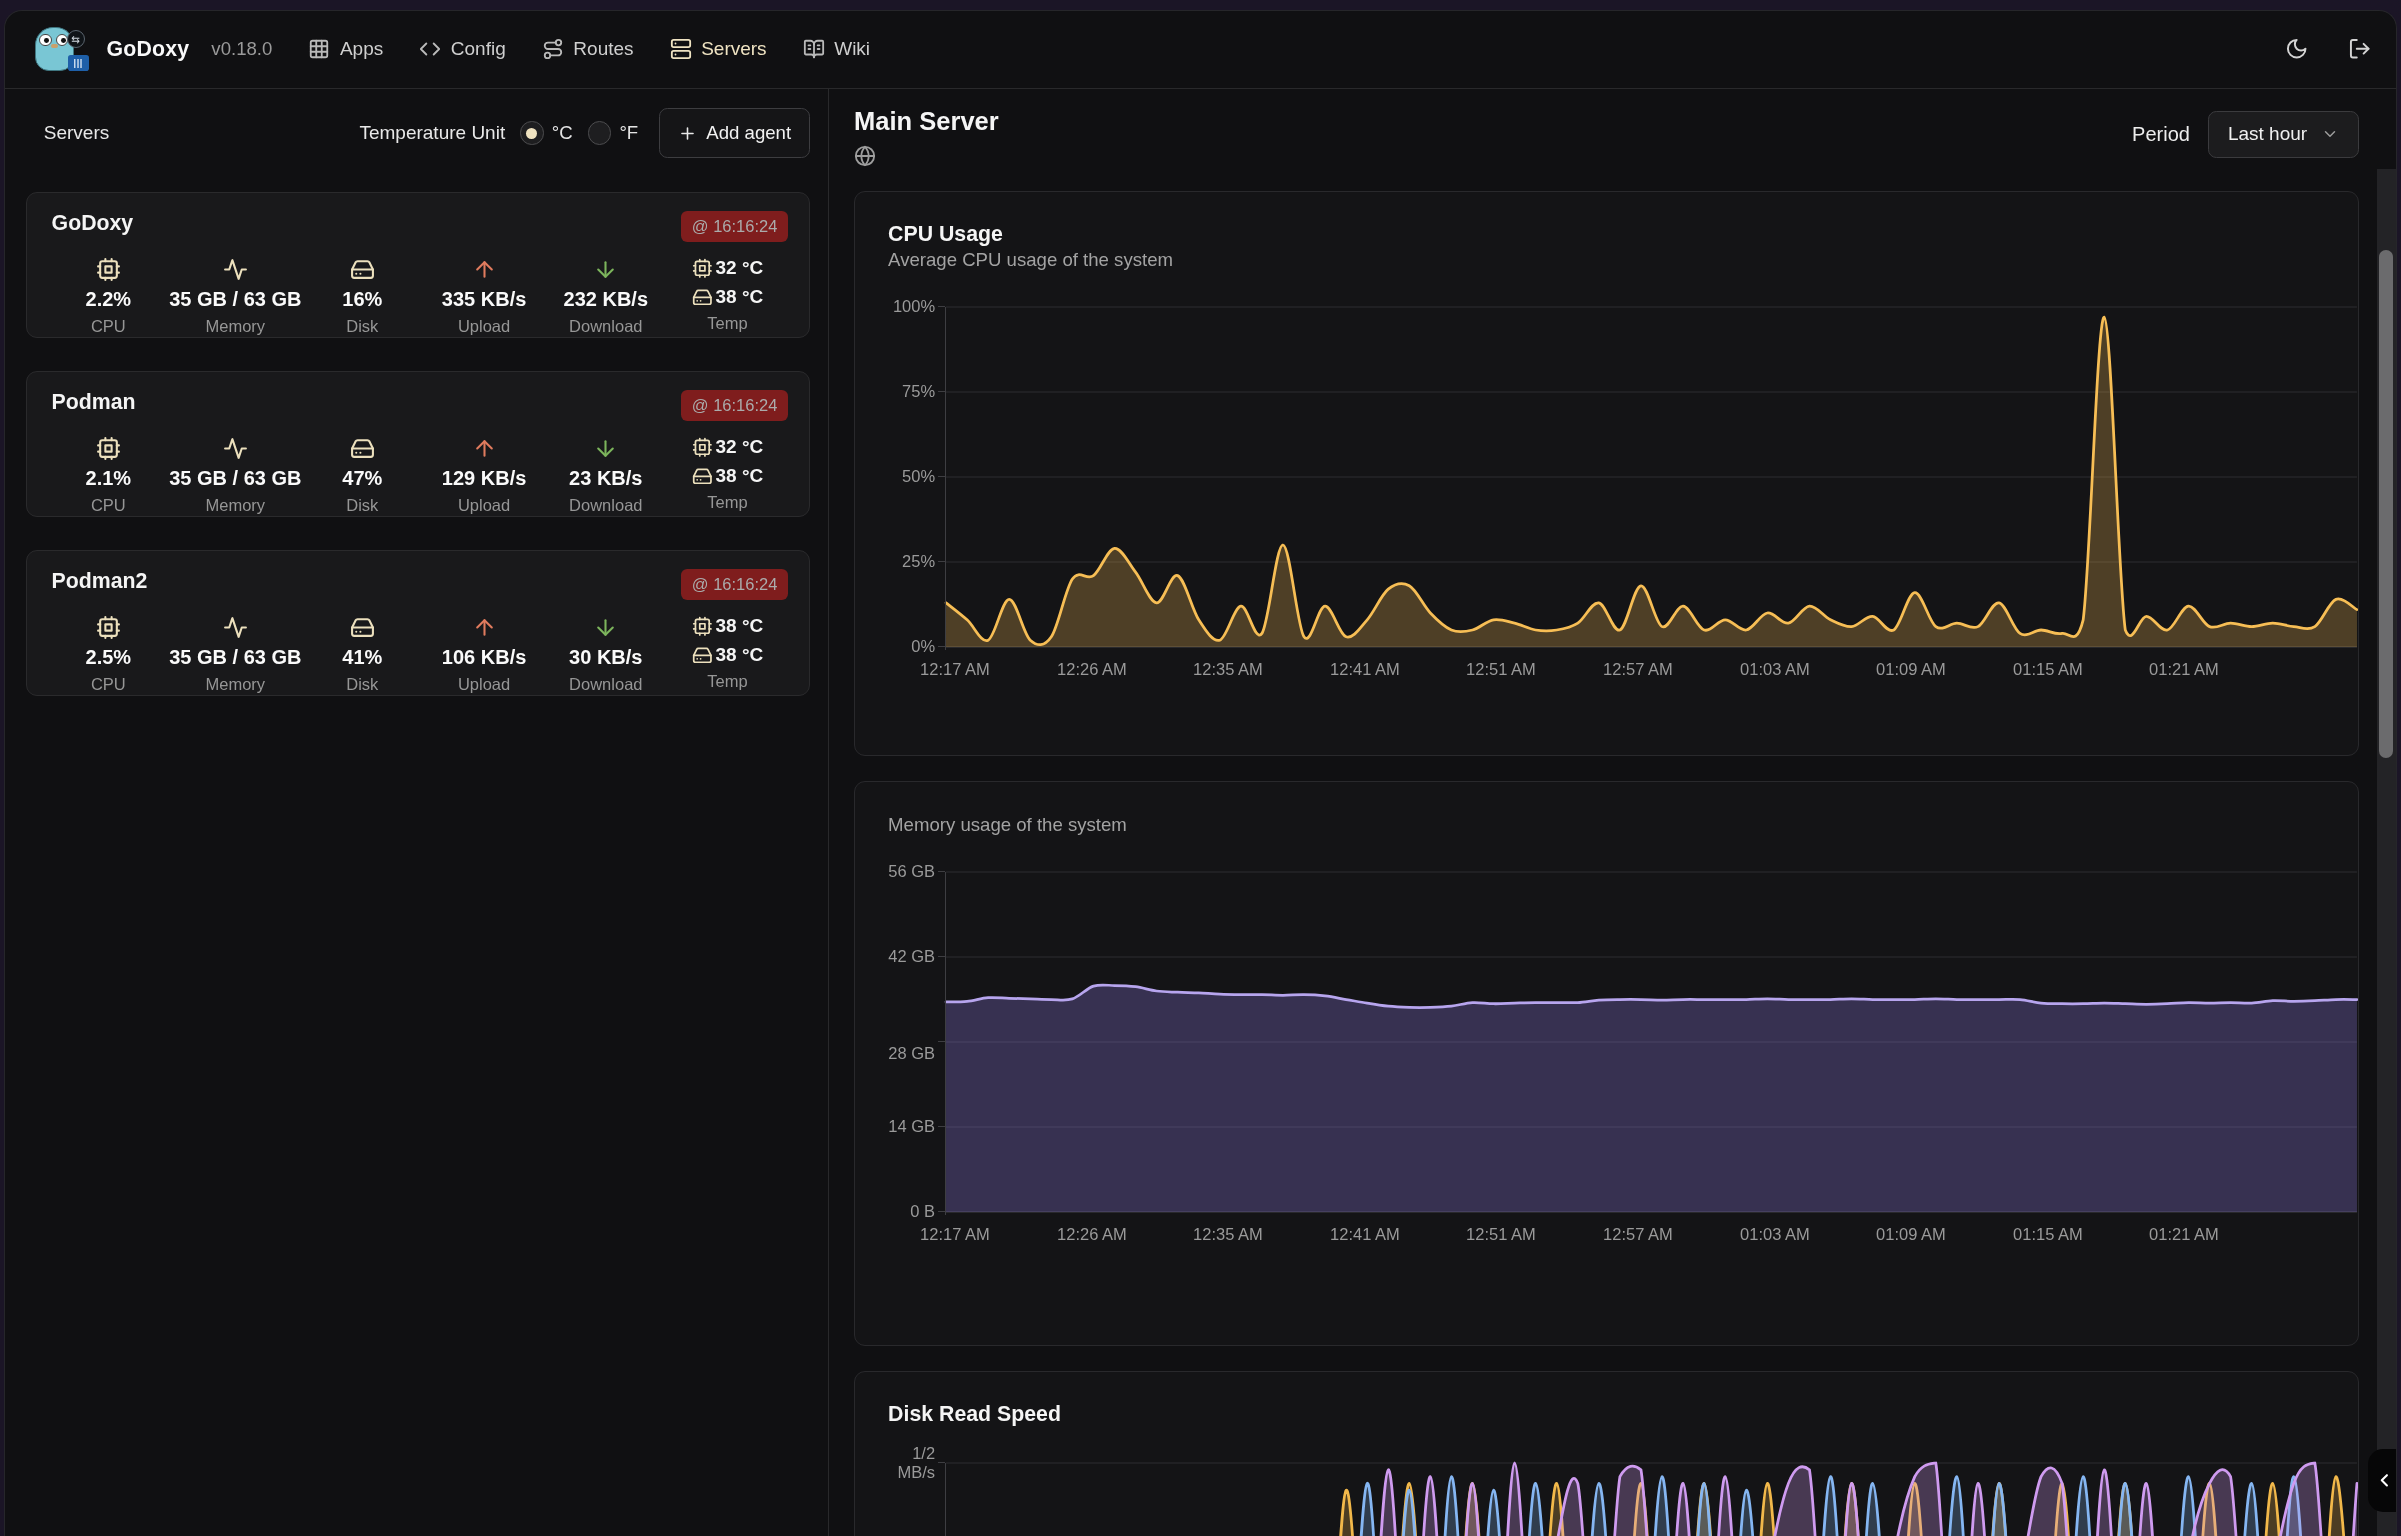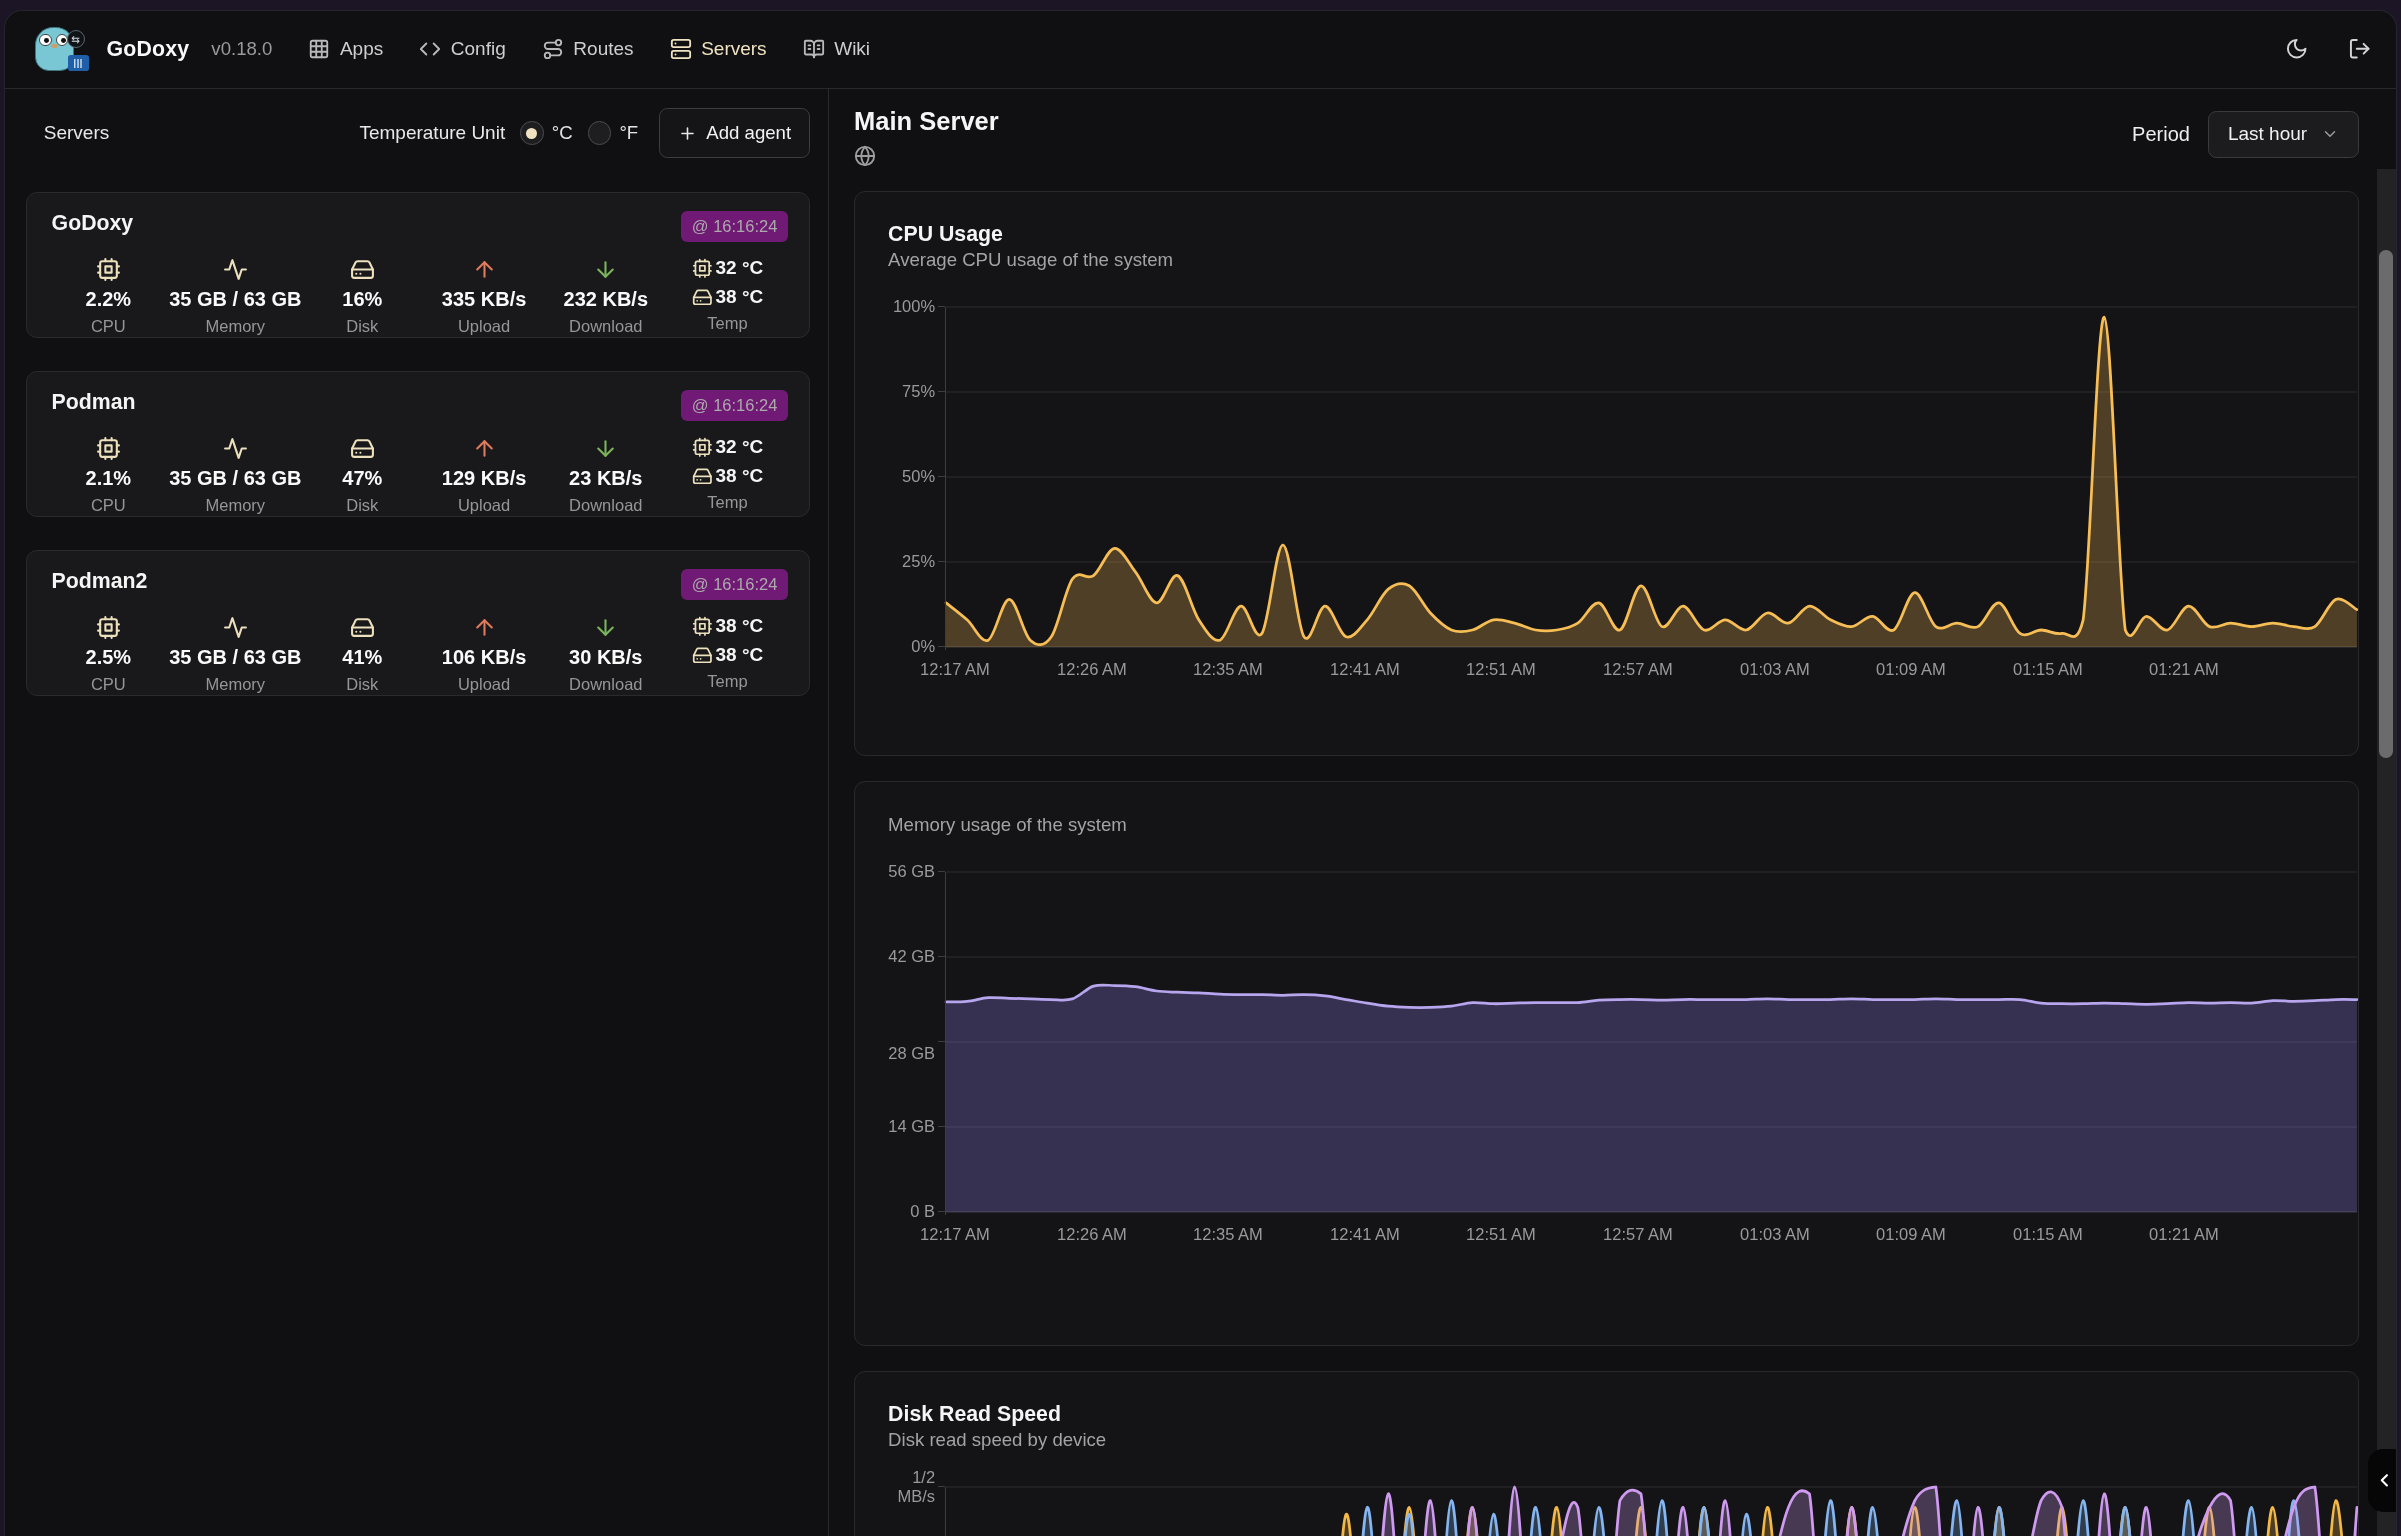--- a/index.html
+++ b/index.html
@@ -43,21 +43,21 @@
   .btn-add { display:flex; align-items:center; gap:9.6px; height:50px; padding:0 18px;
              border:0.7px solid #3d3d40; border-radius:8.3px; background:#151517;
              font-size:18.6px; color:#f2f2f2; cursor:pointer; margin-left:5.5px; }
   .btn-add svg { width:19px; height:19px; color:#e8e8e8; }
 
   .server-card { margin-top:33px; background:#19191b; border:0.7px solid #2a2a2c;
                  border-radius:11px; padding:18px 20.7px 23.4px; height:146px; }
   .server-card:first-of-type { margin-top:30px; }
   .card-top { display:flex; align-items:flex-start; justify-content:space-between; }
   .server-name { font-size:21.3px; font-weight:600; color:#f5f5f5; padding-left:4.1px; }
-  .timestamp { font-size:16.5px; color:#ababab; background:#701a75; border-radius:6.2px; padding:6.2px 11px; }
+  .timestamp { font-size:16.5px; color:#ababab; background:#7f1d1d; border-radius:6.2px; padding:6.2px 11px; }
   .stats { display:grid; grid-template-columns:repeat(6,1fr); margin-top:15px; }
   .stat { display:flex; flex-direction:column; align-items:center; gap:6.2px; }
   .stat svg { width:25px; height:25px; color:#ece0bd; }
   .stat .up { color:#e07b5e; } .stat .down { color:#7cb45c; }
   .stat-value { font-size:20px; font-weight:700; color:#fafafa; white-space:nowrap; }
   .stat-label { font-size:16.5px; color:#969696; }
   .temp-rows { display:flex; flex-direction:column; gap:6.9px; align-items:flex-start; }
   .temp-row { display:flex; align-items:center; gap:3px; }
   .temp-row svg { width:20.7px; height:20.7px; color:#ece0bd; }
   .temp-row span { font-size:19px; font-weight:600; color:#f5f5f5; white-space:nowrap; }
@@ -573,21 +573,20 @@
             <div class="x-tick" style="left: 712px;">12:57 AM</div>
             <div class="x-tick" style="left: 849px;">01:03 AM</div>
             <div class="x-tick" style="left: 985px;">01:09 AM</div>
             <div class="x-tick" style="left: 1122px;">01:15 AM</div>
             <div class="x-tick" style="left: 1258px;">01:21 AM</div>
           </div>
       </section>
 
       <section class="chart-card">
         <h2 class="chart-title">Disk Read Speed</h2>
-        <p class="chart-subtitle">Disk read speed by device</p>
         <div class="plot-wrap">
             <svg class="plot-svg" viewBox="0 0 2050 494">
               <line x1="0" x2="2050" y1="0" y2="0" stroke="#2d2d30" stroke-width="1.5"></line>
               <path d="M0.0,474.2C5.1,472.6,20.4,467.7,30.6,464.4C40.8,461.1,51.0,452.8,61.2,454.5C71.4,456.1,81.6,472.6,91.8,474.2C102.0,475.9,112.2,467.7,122.4,464.4C132.6,461.1,142.8,452.8,153.0,454.5C163.2,456.1,173.4,472.6,183.6,474.2C193.8,475.9,204.0,467.7,214.2,464.4C224.4,461.1,234.6,452.8,244.8,454.5C255.0,456.1,265.2,472.6,275.4,474.2C285.6,475.9,295.8,467.7,306.0,464.4C316.2,461.1,326.4,452.8,336.6,454.5C346.8,456.1,357.0,472.6,367.2,474.2C377.4,475.9,387.6,467.7,397.8,464.4C408.0,461.1,418.2,452.8,428.4,454.5C438.6,456.1,448.8,472.6,459.0,474.2C469.2,475.9,479.4,467.7,489.6,464.4C499.8,461.1,510.0,452.8,520.1,454.5C530.3,456.1,540.5,496.0,550.7,474.2C560.9,405.1,571.1,49.4,581.3,39.5C591.5,29.6,601.7,350.7,611.9,415.0C622.1,479.2,632.3,489.1,642.5,424.8C652.7,360.6,662.9,28.0,673.1,29.6C683.3,31.3,693.5,370.5,703.7,434.7C713.9,496.0,724.1,482.5,734.3,415.0C744.5,347.4,754.7,28.0,764.9,29.6C775.1,31.3,785.3,357.3,795.5,424.8C805.7,492.4,815.9,436.4,826.1,434.7C836.3,433.1,846.5,482.5,856.7,415.0C866.9,347.4,877.1,26.3,887.3,29.6C897.5,32.9,907.7,370.5,917.9,434.7C928.1,496.0,938.3,416.6,948.5,415.0C958.7,413.3,968.9,489.1,979.1,424.8C989.3,360.6,999.5,28.0,1009.7,29.6C1019.9,31.3,1030.1,370.5,1040.3,434.7C1050.5,496.0,1060.7,482.5,1070.9,415.0C1081.1,347.4,1091.3,28.0,1101.5,29.6C1111.7,31.3,1121.9,357.3,1132.1,424.8C1142.3,492.4,1152.5,496.0,1162.7,434.7C1172.9,368.9,1183.1,32.9,1193.3,29.6C1203.5,26.3,1213.7,347.4,1223.9,415.0C1234.1,482.5,1244.3,433.1,1254.5,434.7C1264.7,436.4,1274.9,492.4,1285.1,424.8C1295.3,357.3,1305.5,31.3,1315.7,29.6C1325.9,28.0,1336.1,347.4,1346.3,415.0C1356.5,482.5,1366.7,496.0,1376.9,434.7C1387.1,370.5,1397.3,31.3,1407.5,29.6C1417.7,28.0,1427.9,360.6,1438.1,424.8C1448.3,489.1,1458.5,413.3,1468.7,415.0C1478.9,416.6,1489.1,496.0,1499.3,434.7C1509.5,370.5,1519.7,32.9,1529.9,29.6C1540.0,26.3,1550.2,349.1,1560.4,415.0C1570.6,480.8,1580.8,489.1,1591.0,424.8C1601.2,360.6,1611.4,28.0,1621.6,29.6C1631.8,31.3,1642.0,370.5,1652.2,434.7C1662.4,496.0,1672.6,482.5,1682.8,415.0C1693.0,347.4,1703.2,28.0,1713.4,29.6C1723.6,31.3,1733.8,357.3,1744.0,424.8C1754.2,492.4,1764.4,436.4,1774.6,434.7C1784.8,433.1,1795.0,482.5,1805.2,415.0C1815.4,347.4,1825.6,26.3,1835.8,29.6C1846.0,32.9,1856.2,370.5,1866.4,434.7C1876.6,496.0,1886.8,482.5,1897.0,415.0C1907.2,347.4,1917.4,28.0,1927.6,29.6C1937.8,31.3,1948.0,357.3,1958.2,424.8C1968.4,492.4,1978.6,496.0,1988.8,434.7C1999.0,367.2,2009.2,23.1,2019.4,19.8C2029.6,16.5,2044.9,349.1,2050.0,415.0L2050,494L0,494Z" fill="rgba(242,184,74,0.25)" stroke="none"></path>
               <path d="M0.0,474.2C5.1,472.6,20.4,467.7,30.6,464.4C40.8,461.1,51.0,452.8,61.2,454.5C71.4,456.1,81.6,472.6,91.8,474.2C102.0,475.9,112.2,467.7,122.4,464.4C132.6,461.1,142.8,452.8,153.0,454.5C163.2,456.1,173.4,472.6,183.6,474.2C193.8,475.9,204.0,467.7,214.2,464.4C224.4,461.1,234.6,452.8,244.8,454.5C255.0,456.1,265.2,472.6,275.4,474.2C285.6,475.9,295.8,467.7,306.0,464.4C316.2,461.1,326.4,452.8,336.6,454.5C346.8,456.1,357.0,472.6,367.2,474.2C377.4,475.9,387.6,467.7,397.8,464.4C408.0,461.1,418.2,452.8,428.4,454.5C438.6,456.1,448.8,472.6,459.0,474.2C469.2,475.9,479.4,467.7,489.6,464.4C499.8,461.1,510.0,452.8,520.1,454.5C530.3,456.1,540.5,496.0,550.7,474.2C560.9,405.1,571.1,49.4,581.3,39.5C591.5,29.6,601.7,350.7,611.9,415.0C622.1,479.2,632.3,489.1,642.5,424.8C652.7,360.6,662.9,28.0,673.1,29.6C683.3,31.3,693.5,370.5,703.7,434.7C713.9,496.0,724.1,482.5,734.3,415.0C744.5,347.4,754.7,28.0,764.9,29.6C775.1,31.3,785.3,357.3,795.5,424.8C805.7,492.4,815.9,436.4,826.1,434.7C836.3,433.1,846.5,482.5,856.7,415.0C866.9,347.4,877.1,26.3,887.3,29.6C897.5,32.9,907.7,370.5,917.9,434.7C928.1,496.0,938.3,416.6,948.5,415.0C958.7,413.3,968.9,489.1,979.1,424.8C989.3,360.6,999.5,28.0,1009.7,29.6C1019.9,31.3,1030.1,370.5,1040.3,434.7C1050.5,496.0,1060.7,482.5,1070.9,415.0C1081.1,347.4,1091.3,28.0,1101.5,29.6C1111.7,31.3,1121.9,357.3,1132.1,424.8C1142.3,492.4,1152.5,496.0,1162.7,434.7C1172.9,368.9,1183.1,32.9,1193.3,29.6C1203.5,26.3,1213.7,347.4,1223.9,415.0C1234.1,482.5,1244.3,433.1,1254.5,434.7C1264.7,436.4,1274.9,492.4,1285.1,424.8C1295.3,357.3,1305.5,31.3,1315.7,29.6C1325.9,28.0,1336.1,347.4,1346.3,415.0C1356.5,482.5,1366.7,496.0,1376.9,434.7C1387.1,370.5,1397.3,31.3,1407.5,29.6C1417.7,28.0,1427.9,360.6,1438.1,424.8C1448.3,489.1,1458.5,413.3,1468.7,415.0C1478.9,416.6,1489.1,496.0,1499.3,434.7C1509.5,370.5,1519.7,32.9,1529.9,29.6C1540.0,26.3,1550.2,349.1,1560.4,415.0C1570.6,480.8,1580.8,489.1,1591.0,424.8C1601.2,360.6,1611.4,28.0,1621.6,29.6C1631.8,31.3,1642.0,370.5,1652.2,434.7C1662.4,496.0,1672.6,482.5,1682.8,415.0C1693.0,347.4,1703.2,28.0,1713.4,29.6C1723.6,31.3,1733.8,357.3,1744.0,424.8C1754.2,492.4,1764.4,436.4,1774.6,434.7C1784.8,433.1,1795.0,482.5,1805.2,415.0C1815.4,347.4,1825.6,26.3,1835.8,29.6C1846.0,32.9,1856.2,370.5,1866.4,434.7C1876.6,496.0,1886.8,482.5,1897.0,415.0C1907.2,347.4,1917.4,28.0,1927.6,29.6C1937.8,31.3,1948.0,357.3,1958.2,424.8C1968.4,492.4,1978.6,496.0,1988.8,434.7C1999.0,367.2,2009.2,23.1,2019.4,19.8C2029.6,16.5,2044.9,349.1,2050.0,415.0" fill="none" stroke="#f2b84a" stroke-width="4" stroke-linejoin="round" stroke-linecap="round"></path>
               <path d="M0.0,464.4C5.1,462.7,20.4,457.8,30.6,454.5C40.8,451.2,51.0,443.0,61.2,444.6C71.4,446.2,81.6,462.7,91.8,464.4C102.0,466.0,112.2,457.8,122.4,454.5C132.6,451.2,142.8,443.0,153.0,444.6C163.2,446.2,173.4,462.7,183.6,464.4C193.8,466.0,204.0,457.8,214.2,454.5C224.4,451.2,234.6,443.0,244.8,444.6C255.0,446.2,265.2,462.7,275.4,464.4C285.6,466.0,295.8,457.8,306.0,454.5C316.2,451.2,326.4,443.0,336.6,444.6C346.8,446.2,357.0,462.7,367.2,464.4C377.4,466.0,387.6,457.8,397.8,454.5C408.0,451.2,418.2,443.0,428.4,444.6C438.6,446.2,448.8,462.7,459.0,464.4C469.2,466.0,479.4,457.8,489.6,454.5C499.8,451.2,510.0,443.0,520.1,444.6C530.3,446.2,540.5,462.7,550.7,464.4C560.9,466.0,571.1,496.0,581.3,454.5C591.5,382.0,601.7,39.5,611.9,29.6C622.1,19.8,632.3,393.6,642.5,395.2C652.7,396.8,662.9,36.2,673.1,39.5C683.3,42.8,693.5,418.3,703.7,415.0C713.9,411.7,724.1,21.4,734.3,19.8C744.5,18.1,754.7,401.8,764.9,405.1C775.1,408.4,785.3,41.2,795.5,39.5C805.7,37.9,815.9,396.8,826.1,395.2C836.3,393.6,846.5,26.3,856.7,29.6C866.9,32.9,877.1,352.4,887.3,415.0C897.5,477.5,907.7,469.3,917.9,405.1C928.1,340.9,938.3,31.3,948.5,29.6C958.7,28.0,968.9,331.0,979.1,395.2C989.3,459.4,999.5,477.5,1009.7,415.0C1019.9,352.4,1030.1,21.4,1040.3,19.8C1050.5,18.1,1060.7,403.4,1070.9,405.1C1081.1,406.7,1091.3,28.0,1101.5,29.6C1111.7,31.3,1121.9,413.3,1132.1,415.0C1142.3,416.6,1152.5,42.8,1162.7,39.5C1172.9,36.2,1183.1,334.3,1193.3,395.2C1203.5,456.1,1213.7,401.8,1223.9,405.1C1234.1,408.4,1244.3,479.2,1254.5,415.0C1264.7,350.7,1274.9,23.1,1285.1,19.8C1295.3,16.5,1305.5,393.6,1315.7,395.2C1325.9,396.8,1336.1,28.0,1346.3,29.6C1356.5,31.3,1366.7,340.9,1376.9,405.1C1387.1,469.3,1397.3,416.6,1407.5,415.0C1417.7,413.3,1427.9,461.1,1438.1,395.2C1448.3,329.3,1458.5,18.1,1468.7,19.8C1478.9,21.4,1489.1,403.4,1499.3,405.1C1509.5,406.7,1519.7,31.3,1529.9,29.6C1540.0,28.0,1550.2,331.0,1560.4,395.2C1570.6,459.4,1580.8,413.3,1591.0,415.0C1601.2,416.6,1611.4,470.9,1621.6,405.1C1631.8,339.2,1642.0,21.4,1652.2,19.8C1662.4,18.1,1672.6,393.6,1682.8,395.2C1693.0,396.8,1703.2,26.3,1713.4,29.6C1723.6,32.9,1733.8,352.4,1744.0,415.0C1754.2,477.5,1764.4,470.9,1774.6,405.1C1784.8,339.2,1795.0,18.1,1805.2,19.8C1815.4,21.4,1825.6,352.4,1835.8,415.0C1846.0,477.5,1856.2,459.4,1866.4,395.2C1876.6,331.0,1886.8,28.0,1897.0,29.6C1907.2,31.3,1917.4,406.7,1927.6,405.1C1937.8,403.4,1948.0,18.1,1958.2,19.8C1968.4,21.4,1978.6,352.4,1988.8,415.0C1999.0,477.5,2009.2,396.8,2019.4,395.2C2029.6,393.6,2044.9,403.4,2050.0,405.1L2050,494L0,494Z" fill="rgba(133,182,242,0.25)" stroke="none"></path>
               <path d="M0.0,464.4C5.1,462.7,20.4,457.8,30.6,454.5C40.8,451.2,51.0,443.0,61.2,444.6C71.4,446.2,81.6,462.7,91.8,464.4C102.0,466.0,112.2,457.8,122.4,454.5C132.6,451.2,142.8,443.0,153.0,444.6C163.2,446.2,173.4,462.7,183.6,464.4C193.8,466.0,204.0,457.8,214.2,454.5C224.4,451.2,234.6,443.0,244.8,444.6C255.0,446.2,265.2,462.7,275.4,464.4C285.6,466.0,295.8,457.8,306.0,454.5C316.2,451.2,326.4,443.0,336.6,444.6C346.8,446.2,357.0,462.7,367.2,464.4C377.4,466.0,387.6,457.8,397.8,454.5C408.0,451.2,418.2,443.0,428.4,444.6C438.6,446.2,448.8,462.7,459.0,464.4C469.2,466.0,479.4,457.8,489.6,454.5C499.8,451.2,510.0,443.0,520.1,444.6C530.3,446.2,540.5,462.7,550.7,464.4C560.9,466.0,571.1,496.0,581.3,454.5C591.5,382.0,601.7,39.5,611.9,29.6C622.1,19.8,632.3,393.6,642.5,395.2C652.7,396.8,662.9,36.2,673.1,39.5C683.3,42.8,693.5,418.3,703.7,415.0C713.9,411.7,724.1,21.4,734.3,19.8C744.5,18.1,754.7,401.8,764.9,405.1C775.1,408.4,785.3,41.2,795.5,39.5C805.7,37.9,815.9,396.8,826.1,395.2C836.3,393.6,846.5,26.3,856.7,29.6C866.9,32.9,877.1,352.4,887.3,415.0C897.5,477.5,907.7,469.3,917.9,405.1C928.1,340.9,938.3,31.3,948.5,29.6C958.7,28.0,968.9,331.0,979.1,395.2C989.3,459.4,999.5,477.5,1009.7,415.0C1019.9,352.4,1030.1,21.4,1040.3,19.8C1050.5,18.1,1060.7,403.4,1070.9,405.1C1081.1,406.7,1091.3,28.0,1101.5,29.6C1111.7,31.3,1121.9,413.3,1132.1,415.0C1142.3,416.6,1152.5,42.8,1162.7,39.5C1172.9,36.2,1183.1,334.3,1193.3,395.2C1203.5,456.1,1213.7,401.8,1223.9,405.1C1234.1,408.4,1244.3,479.2,1254.5,415.0C1264.7,350.7,1274.9,23.1,1285.1,19.8C1295.3,16.5,1305.5,393.6,1315.7,395.2C1325.9,396.8,1336.1,28.0,1346.3,29.6C1356.5,31.3,1366.7,340.9,1376.9,405.1C1387.1,469.3,1397.3,416.6,1407.5,415.0C1417.7,413.3,1427.9,461.1,1438.1,395.2C1448.3,329.3,1458.5,18.1,1468.7,19.8C1478.9,21.4,1489.1,403.4,1499.3,405.1C1509.5,406.7,1519.7,31.3,1529.9,29.6C1540.0,28.0,1550.2,331.0,1560.4,395.2C1570.6,459.4,1580.8,413.3,1591.0,415.0C1601.2,416.6,1611.4,470.9,1621.6,405.1C1631.8,339.2,1642.0,21.4,1652.2,19.8C1662.4,18.1,1672.6,393.6,1682.8,395.2C1693.0,396.8,1703.2,26.3,1713.4,29.6C1723.6,32.9,1733.8,352.4,1744.0,415.0C1754.2,477.5,1764.4,470.9,1774.6,405.1C1784.8,339.2,1795.0,18.1,1805.2,19.8C1815.4,21.4,1825.6,352.4,1835.8,415.0C1846.0,477.5,1856.2,459.4,1866.4,395.2C1876.6,331.0,1886.8,28.0,1897.0,29.6C1907.2,31.3,1917.4,406.7,1927.6,405.1C1937.8,403.4,1948.0,18.1,1958.2,19.8C1968.4,21.4,1978.6,352.4,1988.8,415.0C1999.0,477.5,2009.2,396.8,2019.4,395.2C2029.6,393.6,2044.9,403.4,2050.0,405.1" fill="none" stroke="#85b6f2" stroke-width="4" stroke-linejoin="round" stroke-linecap="round"></path>
               <path d="M0.0,454.5C5.1,452.8,20.4,443.0,30.6,444.6C40.8,446.2,51.0,464.4,61.2,464.4C71.4,464.4,81.6,446.2,91.8,444.6C102.0,443.0,112.2,454.5,122.4,454.5C132.6,454.5,142.8,444.6,153.0,444.6C163.2,444.6,173.4,451.2,183.6,454.5C193.8,457.8,204.0,466.0,214.2,464.4C224.4,462.7,234.6,446.2,244.8,444.6C255.0,443.0,265.2,454.5,275.4,454.5C285.6,454.5,295.8,444.6,306.0,444.6C316.2,444.6,326.4,454.5,336.6,454.5C346.8,454.5,357.0,443.0,367.2,444.6C377.4,446.2,387.6,464.4,397.8,464.4C408.0,464.4,418.2,446.2,428.4,444.6C438.6,443.0,448.8,454.5,459.0,454.5C469.2,454.5,479.4,444.6,489.6,444.6C499.8,444.6,510.0,451.2,520.1,454.5C530.3,457.8,540.5,466.0,550.7,464.4C560.9,462.7,571.1,452.8,581.3,444.6C591.5,436.4,601.7,487.4,611.9,415.0C622.1,342.5,632.3,16.5,642.5,9.9C652.7,3.3,662.9,373.8,673.1,375.4C683.3,377.1,693.5,16.5,703.7,19.8C713.9,23.1,724.1,393.6,734.3,395.2C744.5,396.8,754.7,28.0,764.9,29.6C775.1,31.3,785.3,410.0,795.5,405.1C805.7,400.1,815.9,3.3,826.1,0.0C836.3,1.5,846.5,365.6,856.7,385.3C866.9,405.1,877.1,177.8,887.3,118.6C897.5,59.3,907.7,1.5,917.9,29.6C928.1,75.7,938.3,396.8,948.5,395.2C958.7,393.6,968.9,84.0,979.1,19.8C989.3,1.5,999.5,1.5,1009.7,9.9C1019.9,69.2,1030.1,372.1,1040.3,375.4C1050.5,378.7,1060.7,26.3,1070.9,29.6C1081.1,32.9,1091.3,396.8,1101.5,395.2C1111.7,393.6,1121.9,18.1,1132.1,19.8C1142.3,21.4,1152.5,380.4,1162.7,405.1C1172.9,429.8,1183.1,230.5,1193.3,168.0C1203.5,105.4,1213.7,56.0,1223.9,29.6C1234.1,3.3,1244.3,1.5,1254.5,9.9C1264.7,70.8,1274.9,391.9,1285.1,395.2C1295.3,398.5,1305.5,32.9,1315.7,29.6C1325.9,26.3,1336.1,357.3,1346.3,375.4C1356.5,393.6,1366.7,197.6,1376.9,138.3C1387.1,79.0,1397.3,42.8,1407.5,19.8C1417.7,1.5,1427.9,1.5,1438.1,0.0C1448.3,64.2,1458.5,400.1,1468.7,405.1C1478.9,410.0,1489.1,32.9,1499.3,29.6C1509.5,26.3,1519.7,360.6,1529.9,385.3C1540.0,410.0,1550.2,238.8,1560.4,177.8C1570.6,116.9,1580.8,44.5,1591.0,19.8C1601.2,1.5,1611.4,1.5,1621.6,29.6C1631.8,92.2,1642.0,398.5,1652.2,395.2C1662.4,391.9,1672.6,13.2,1682.8,9.9C1693.0,6.6,1703.2,372.1,1713.4,375.4C1723.6,378.7,1733.8,24.7,1744.0,29.6C1754.2,34.6,1764.4,387.0,1774.6,405.1C1784.8,423.2,1795.0,200.9,1805.2,138.3C1815.4,75.7,1825.6,49.4,1835.8,29.6C1846.0,9.9,1856.2,1.5,1866.4,19.8C1876.6,80.7,1886.8,370.5,1897.0,395.2C1907.2,419.9,1917.4,228.9,1927.6,168.0C1937.8,107.0,1948.0,57.6,1958.2,29.6C1968.4,1.6,1978.6,1.5,1988.8,0.0C1999.0,57.6,2009.2,370.5,2019.4,375.4C2029.6,380.4,2044.9,87.3,2050.0,29.6L2050,494L0,494Z" fill="rgba(207,155,240,0.28)" stroke="none"></path>
               <path d="M0.0,454.5C5.1,452.8,20.4,443.0,30.6,444.6C40.8,446.2,51.0,464.4,61.2,464.4C71.4,464.4,81.6,446.2,91.8,444.6C102.0,443.0,112.2,454.5,122.4,454.5C132.6,454.5,142.8,444.6,153.0,444.6C163.2,444.6,173.4,451.2,183.6,454.5C193.8,457.8,204.0,466.0,214.2,464.4C224.4,462.7,234.6,446.2,244.8,444.6C255.0,443.0,265.2,454.5,275.4,454.5C285.6,454.5,295.8,444.6,306.0,444.6C316.2,444.6,326.4,454.5,336.6,454.5C346.8,454.5,357.0,443.0,367.2,444.6C377.4,446.2,387.6,464.4,397.8,464.4C408.0,464.4,418.2,446.2,428.4,444.6C438.6,443.0,448.8,454.5,459.0,454.5C469.2,454.5,479.4,444.6,489.6,444.6C499.8,444.6,510.0,451.2,520.1,454.5C530.3,457.8,540.5,466.0,550.7,464.4C560.9,462.7,571.1,452.8,581.3,444.6C591.5,436.4,601.7,487.4,611.9,415.0C622.1,342.5,632.3,16.5,642.5,9.9C652.7,3.3,662.9,373.8,673.1,375.4C683.3,377.1,693.5,16.5,703.7,19.8C713.9,23.1,724.1,393.6,734.3,395.2C744.5,396.8,754.7,28.0,764.9,29.6C775.1,31.3,785.3,410.0,795.5,405.1C805.7,400.1,815.9,3.3,826.1,0.0C836.3,1.5,846.5,365.6,856.7,385.3C866.9,405.1,877.1,177.8,887.3,118.6C897.5,59.3,907.7,1.5,917.9,29.6C928.1,75.7,938.3,396.8,948.5,395.2C958.7,393.6,968.9,84.0,979.1,19.8C989.3,1.5,999.5,1.5,1009.7,9.9C1019.9,69.2,1030.1,372.1,1040.3,375.4C1050.5,378.7,1060.7,26.3,1070.9,29.6C1081.1,32.9,1091.3,396.8,1101.5,395.2C1111.7,393.6,1121.9,18.1,1132.1,19.8C1142.3,21.4,1152.5,380.4,1162.7,405.1C1172.9,429.8,1183.1,230.5,1193.3,168.0C1203.5,105.4,1213.7,56.0,1223.9,29.6C1234.1,3.3,1244.3,1.5,1254.5,9.9C1264.7,70.8,1274.9,391.9,1285.1,395.2C1295.3,398.5,1305.5,32.9,1315.7,29.6C1325.9,26.3,1336.1,357.3,1346.3,375.4C1356.5,393.6,1366.7,197.6,1376.9,138.3C1387.1,79.0,1397.3,42.8,1407.5,19.8C1417.7,1.5,1427.9,1.5,1438.1,0.0C1448.3,64.2,1458.5,400.1,1468.7,405.1C1478.9,410.0,1489.1,32.9,1499.3,29.6C1509.5,26.3,1519.7,360.6,1529.9,385.3C1540.0,410.0,1550.2,238.8,1560.4,177.8C1570.6,116.9,1580.8,44.5,1591.0,19.8C1601.2,1.5,1611.4,1.5,1621.6,29.6C1631.8,92.2,1642.0,398.5,1652.2,395.2C1662.4,391.9,1672.6,13.2,1682.8,9.9C1693.0,6.6,1703.2,372.1,1713.4,375.4C1723.6,378.7,1733.8,24.7,1744.0,29.6C1754.2,34.6,1764.4,387.0,1774.6,405.1C1784.8,423.2,1795.0,200.9,1805.2,138.3C1815.4,75.7,1825.6,49.4,1835.8,29.6C1846.0,9.9,1856.2,1.5,1866.4,19.8C1876.6,80.7,1886.8,370.5,1897.0,395.2C1907.2,419.9,1917.4,228.9,1927.6,168.0C1937.8,107.0,1948.0,57.6,1958.2,29.6C1968.4,1.6,1978.6,1.5,1988.8,0.0C1999.0,57.6,2009.2,370.5,2019.4,375.4C2029.6,380.4,2044.9,87.3,2050.0,29.6" fill="none" stroke="#cf9bf0" stroke-width="4" stroke-linejoin="round" stroke-linecap="round"></path>
             </svg>

